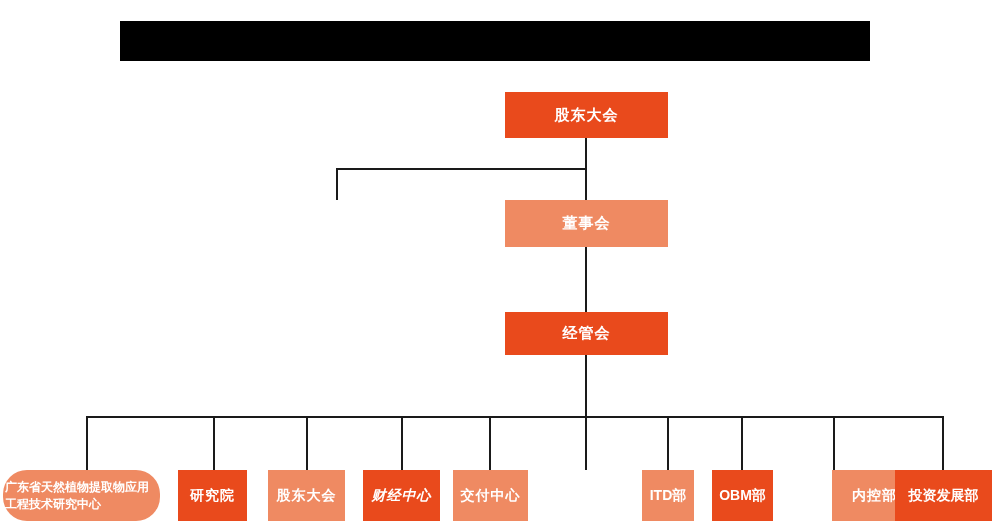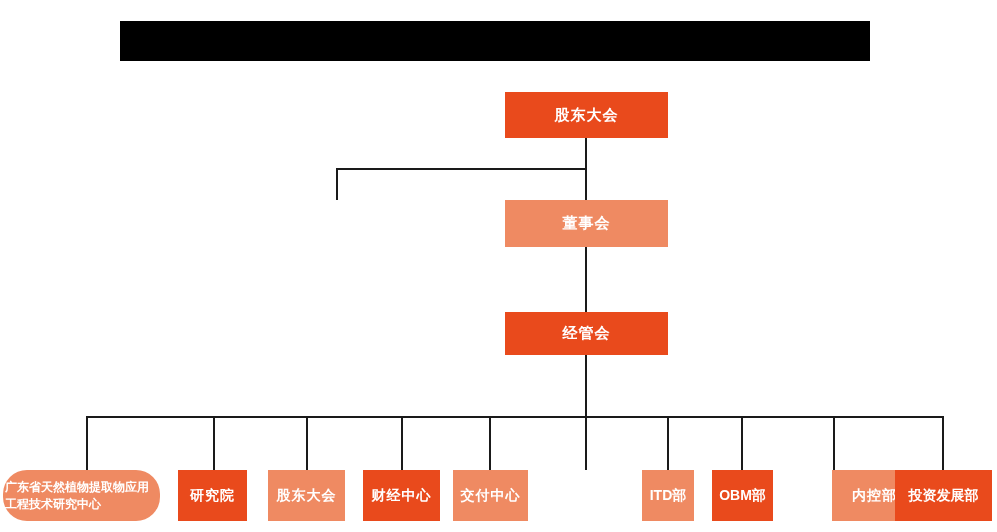--- a/index.html
+++ b/index.html
@@ -49,21 +49,21 @@
   .n-shareholders { left: 505px; top: 92px;  width: 163px; height: 46px; font-size: 15px; }
   .n-supervisory  { left: 255px; top: 200px; width: 165px; height: 47px; font-size: 15px; }
   .n-board        { left: 505px; top: 200px; width: 163px; height: 47px; font-size: 15px; }
   .n-management   { left: 505px; top: 312px; width: 163px; height: 43px; font-size: 15px; }
 
   
   .dept { top: 470px; height: 51px; font-size: 14px; }
   .d0 { left: 3px;   width: 157px; font-size: 12px; line-height: 1.35; letter-spacing: 0; padding: 0 2px; border-radius: 24px; }
   .d1 { left: 178px; width: 69px; }
   .d2 { left: 268px; width: 77px; }
-  .d3 { left: 363px; width: 77px; }
+  .d3 { left: 363px; width: 77px; font-style: italic; }
   .d4 { left: 453px; width: 75px; }
   .d5 { left: 545px; width: 80px; }
   .d6 { left: 642px; width: 52px; letter-spacing: 0; }
   .d7 { left: 712px; width: 61px; letter-spacing: 0; }
   .d8 { left: 832px; width: 85px; }
   .d9 { left: 895px; width: 97px; letter-spacing: 0; }
 </style>
 </head>
 <body>
 

